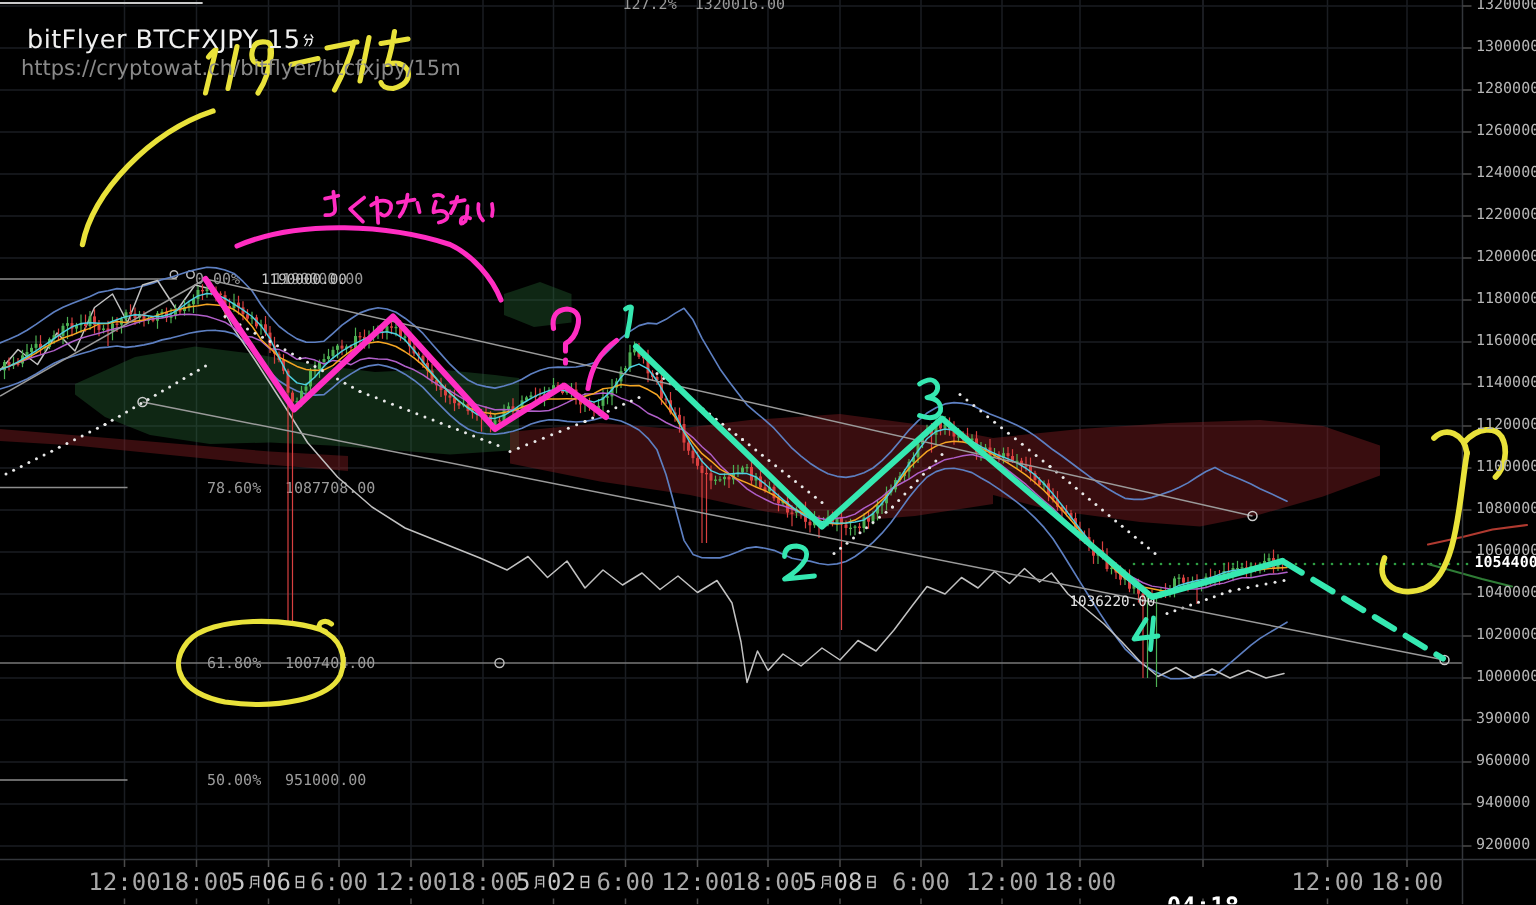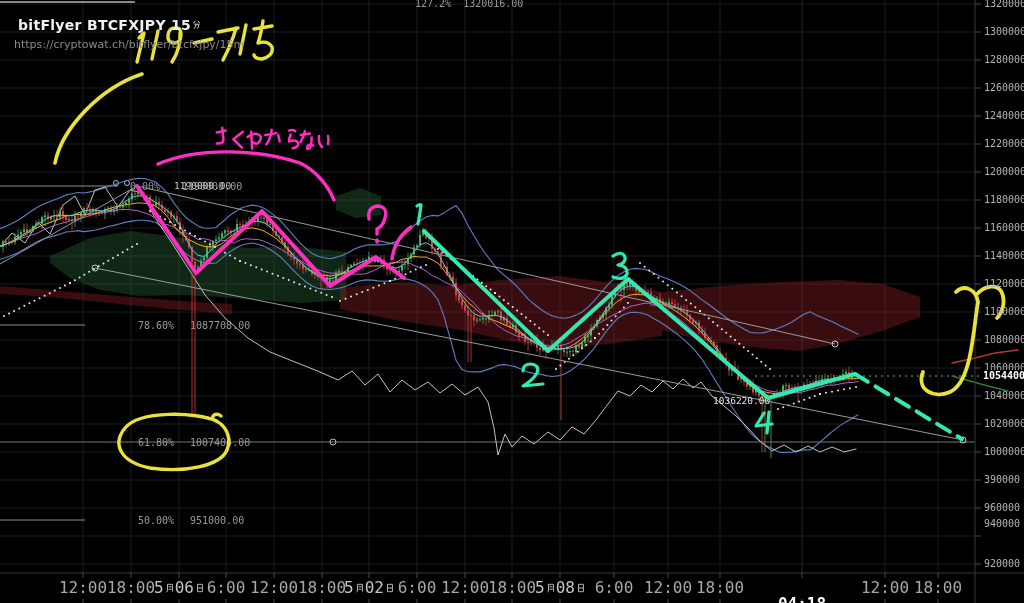--- a/index.html
+++ b/index.html
@@ -1,21 +1,21 @@
 <!DOCTYPE html>
 <html><head>
 <meta charset="utf-8">
 <style>
   html,body{margin:0;padding:0;background:#000;}
   .root{position:relative;width:1024px;height:603px;background:#000;overflow:hidden;
         font-family:"DejaVu Sans",sans-serif;}
   #chart{position:absolute;left:0;top:0;}
-  .hdr-title{position:absolute;left:18px;top:17px;color:#f0f0f0;font-weight:bold;
-             font-size:14px;letter-spacing:.3px;display:flex;align-items:center;gap:1px;}
-  .hdr-url{position:absolute;left:14px;top:38px;color:#8a8a8a;font-size:11px;}
+  .hdr-title{position:absolute;left:18px;top:17px;color:#f0f0f0;font-weight:normal;
+             font-size:17px;letter-spacing:.3px;display:flex;align-items:center;gap:1px;}
+  .hdr-url{position:absolute;left:14px;top:38px;color:#8a8a8a;font-size:14px;}
   .fib-top{position:absolute;left:415px;top:-2px;color:#9a9a9a;font-size:10px;
            font-family:"DejaVu Sans Mono",monospace;}
   .axis-label{position:absolute;transform:translateX(-50%);font-size:16px;color:#a8a8a8;
               font-family:"DejaVu Sans Mono",monospace;white-space:nowrap;display:flex;
               align-items:center;gap:1px;line-height:12px;}
   .axis-label.date{color:#c6c6c6;}
   .axis-label.bold{color:#fff;font-weight:bold;}
   .price-label{position:absolute;left:984px;font-size:10px;color:#b5b5b5;
                font-family:"DejaVu Sans Mono",monospace;line-height:12px;}
   .price-label.current{left:981px;color:#fff;font-weight:bold;background:#000;padding:0 2px;}
@@ -1122,17 +1122,17 @@
       <div class="price-label" style="top: 250px;">1140000</div>
       <div class="price-label" style="top: 278px;">1120000</div>
       <div class="price-label" style="top: 306px;">1100000</div>
       <div class="price-label" style="top: 334px;">1080000</div>
       <div class="price-label" style="top: 362px;">1060000</div>
       <div class="price-label" style="top: 390px;">1040000</div>
       <div class="price-label" style="top: 418px;">1020000</div>
       <div class="price-label" style="top: 446px;">1000000</div>
       <div class="price-label" style="top: 474px;">390000</div>
       <div class="price-label" style="top: 502px;">960000</div>
-      <div class="price-label" style="top: 518px;">940000</div>
+      <div class="price-label" style="top: 530px;">940000</div>
       <div class="price-label" style="top: 558px;">920000</div>
       <div class="price-label current" style="top: 370px;">1054400.00</div>
     </div>
 </div>
 
 </body></html>

